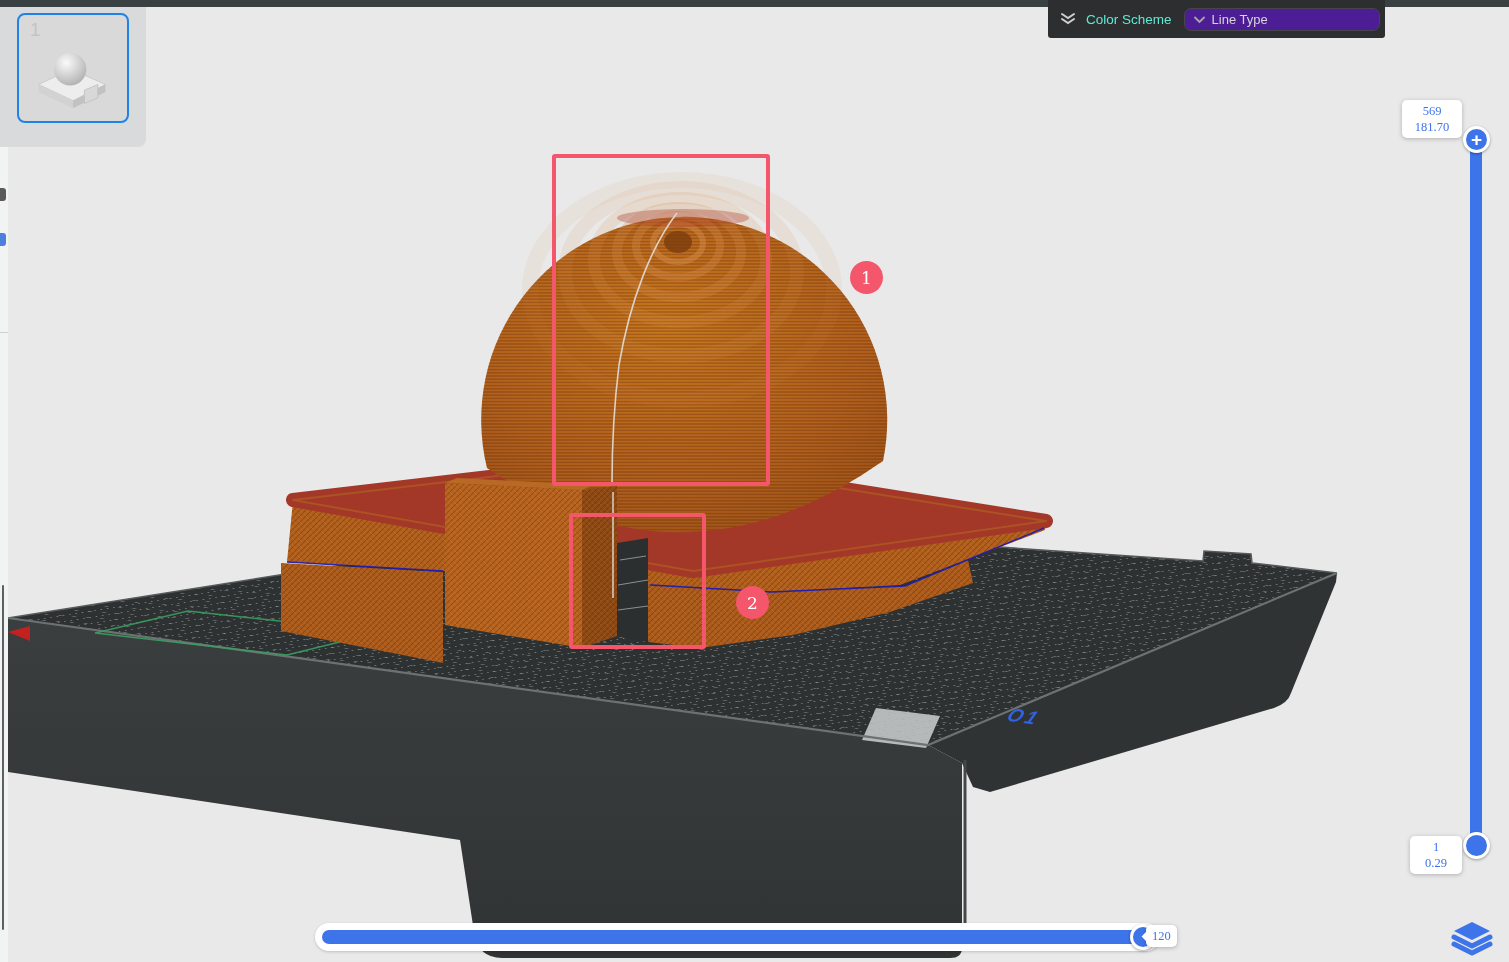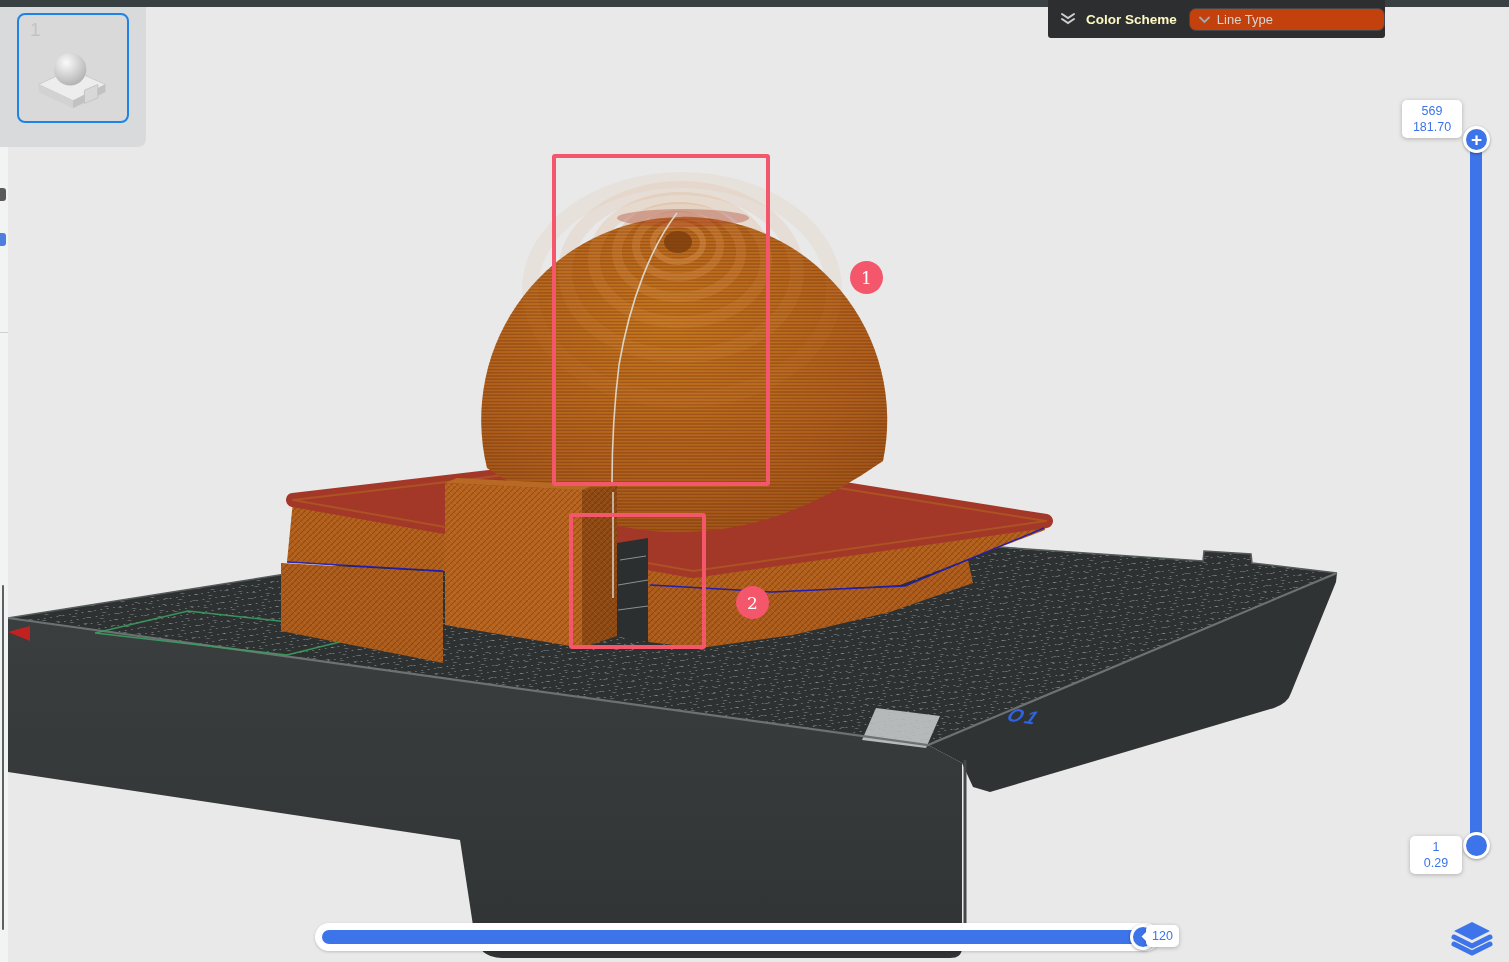--- a/index.html
+++ b/index.html
@@ -5,22 +5,22 @@
   html,body{margin:0;padding:0;}
   body{width:1509px;height:962px;position:relative;overflow:hidden;
        font-family:"Liberation Sans", sans-serif;background:#e9e9e9;}
   .abs{position:absolute;}
 
   
   #top-strip{left:0;top:0;width:1509px;height:7px;background:#394042;}
   #cs-panel{left:1048px;top:0;width:337px;height:38px;background:#2d2e30;
             display:flex;align-items:center;border-radius:0 0 3px 3px;}
   #cs-panel .collapse{margin-left:12px;width:16px;height:14px;}
-  #cs-label{color:#fef9c3;font-size:13.5px;font-weight:bold;margin-left:10px;}
-  #cs-select{margin-left:12px;width:194px;height:21px;background:#c2410c;
+  #cs-label{color:#5eead4;font-size:13.5px;font-weight:normal;margin-left:10px;}
+  #cs-select{margin-left:12px;width:194px;height:21px;background:#4c1d95;
              border:1.5px solid #45454a;border-radius:7px;display:flex;
              align-items:center;color:#d6d6d6;font-size:13px;cursor:pointer;}
   #cs-select .chev{margin:2px 7px 0 9px;width:11px;height:8px;}
 
   
   #plate-panel{left:0;top:7px;width:146px;height:140px;background:#d8dadb;
                border-radius:0 0 8px 0;}
   #plate-card{left:17px;top:6px;width:108px;height:106px;background:#d9d9d9;
               border:2.5px solid #1e82e6;border-radius:8px;position:absolute;}
   #plate-num{position:absolute;left:11px;top:4px;color:#c3c3c3;font-size:19px;}
@@ -44,21 +44,21 @@
   #ann-badge-1{left:850px;top:261px;}
   #ann-badge-2{left:736px;top:586px;}
 
   
   #v-track{left:1470px;top:139px;width:12px;height:706px;background:#3d74ea;border-radius:6px;cursor:pointer;}
   .knob{width:27px;height:27px;border-radius:50%;background:#3d74ea;border:3px solid #fff;
         box-sizing:border-box;box-shadow:0 1px 3px rgba(0,0,0,.35);cursor:grab;}
   #v-plus{left:1463px;top:126px;color:#fff;font-size:19px;line-height:21px;text-align:center;font-weight:bold;}
   #v-handle{left:1463px;top:832px;}
   .tip{background:#fff;border-radius:5px;box-shadow:0 1px 4px rgba(0,0,0,.25);
-       color:#3d74ea;font-size:12.5px;text-align:center;padding:3px 6px;line-height:16px;}
+       color:#3d74ea;font-size:12.5px;text-align:center;padding:3px 6px;line-height:16px;font-family:Liberation Serif, serif;}
   #v-tip-top{left:1402px;top:100px;min-width:48px;}
   #v-tip-bottom{left:1410px;top:836px;min-width:40px;}
 
   
   #h-pill{left:315px;top:923px;width:845px;height:28px;background:#fff;border-radius:14px;
           box-shadow:0 1px 3px rgba(0,0,0,.18);cursor:pointer;}
   #h-fill{left:322px;top:930px;width:820px;height:14px;background:#3d74ea;border-radius:7px;}
   #h-handle{left:1130px;top:924px;width:26px;height:26px;}
   #h-tip{left:1146px;top:925px;}
   #h-tip .notch{position:absolute;left:-3px;top:8px;width:7px;height:7px;background:#fff;transform:rotate(45deg);}

